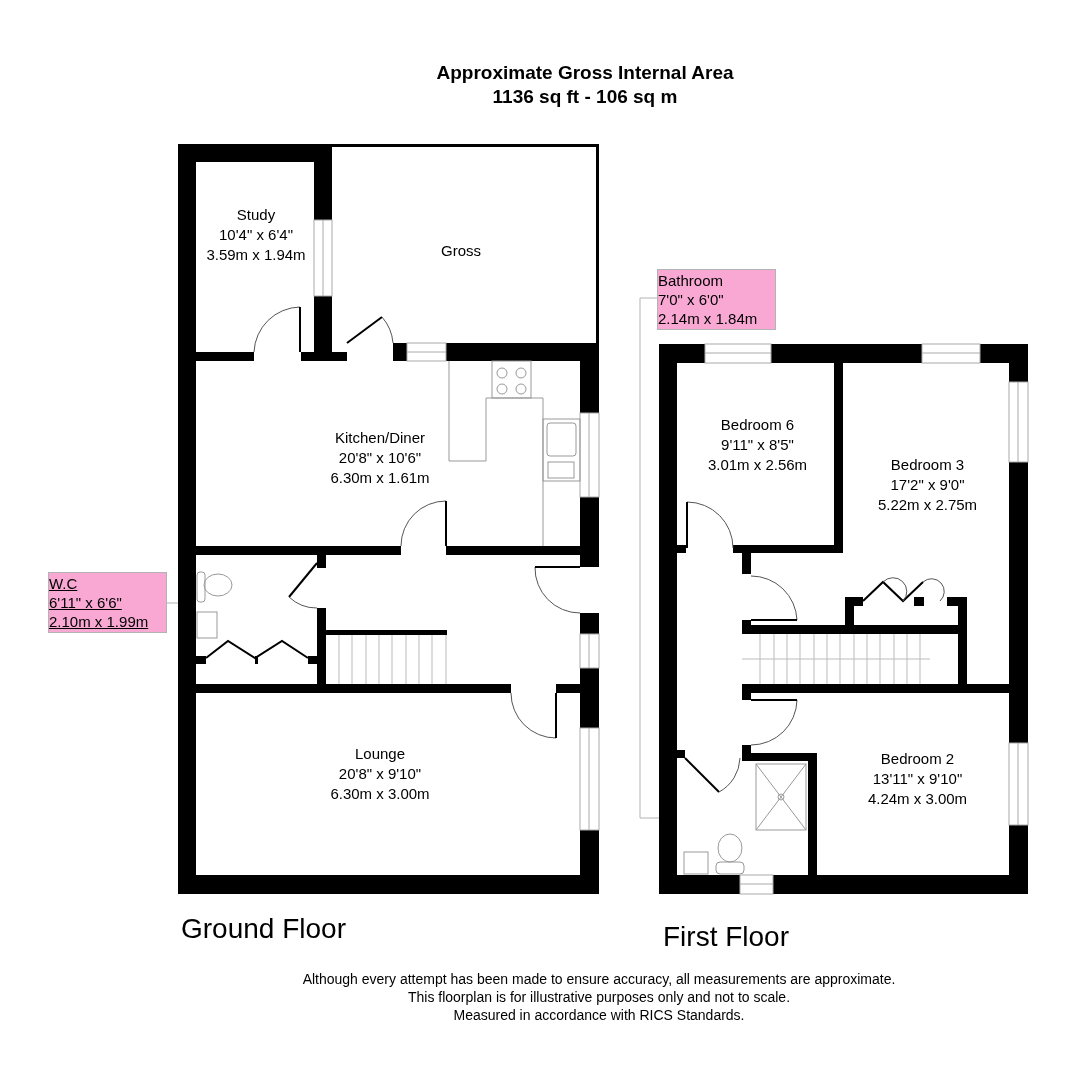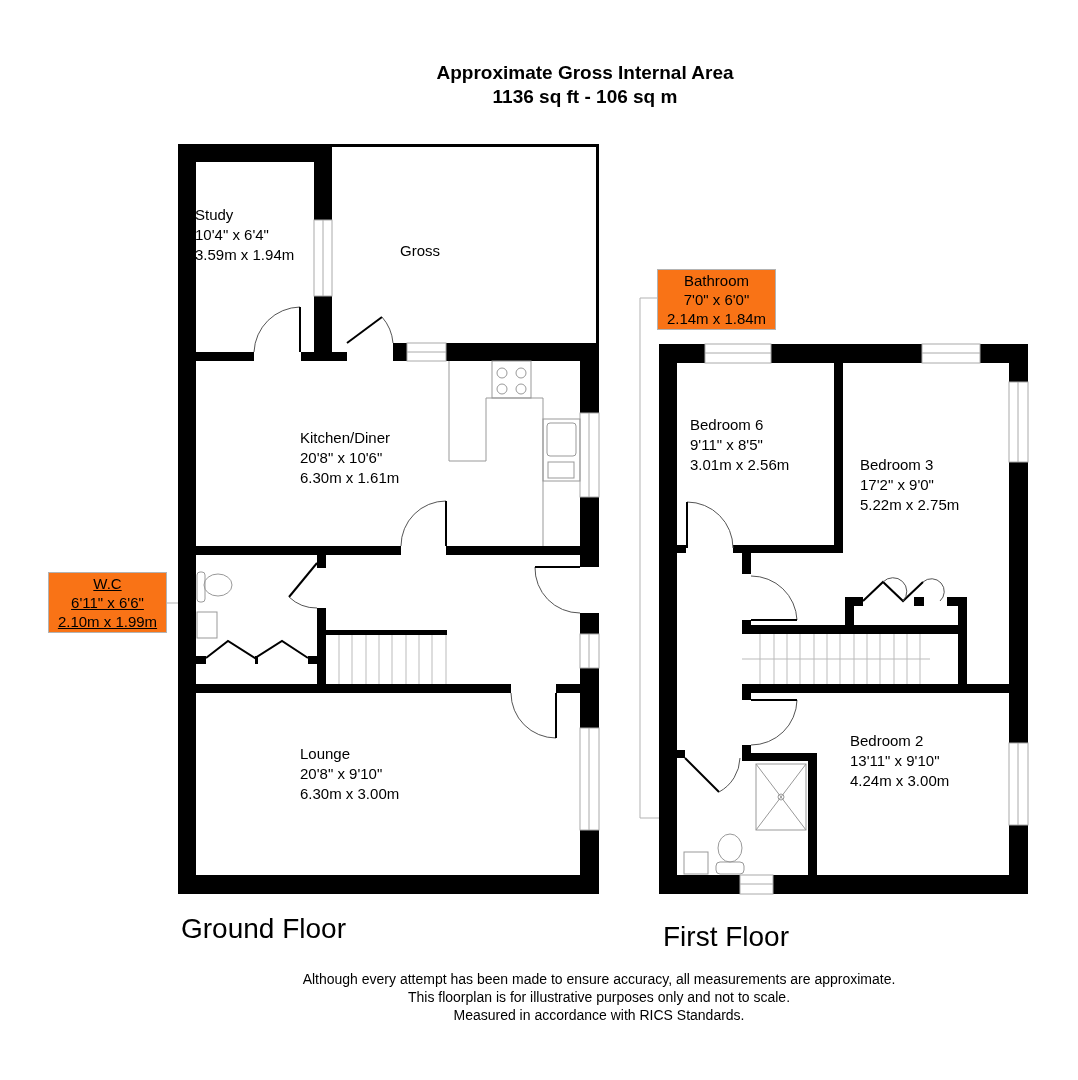--- a/index.html
+++ b/index.html
@@ -1,24 +1,24 @@
 <!DOCTYPE html>
 <html><head>
 <meta charset="utf-8">
 <style>
   html, body { margin:0; padding:0; background:#ffffff; }
   body { width:1078px; height:1080px; position:relative; overflow:hidden;
          font-family:"Liberation Sans", sans-serif; color:#000; }
   .title { position:absolute; left:0; width:1170px; top:61px; text-align:center;
            font-weight:bold; font-size:19px; line-height:24px; }
   svg.plan { position:absolute; left:0; top:0; }
-  .lbl { position:absolute; text-align:left; font-size:15px; line-height:20px; }
+  .lbl { position:absolute; text-align:center; font-size:15px; line-height:20px; }
   .lbl div { white-space:nowrap; }
-  .callout { position:absolute; border:1px solid #b3b3b3; background:#f97316;
-             text-align:center; font-size:15px; line-height:19px; padding:1px 0; }
+  .callout { position:absolute; border:1px solid #b3b3b3; background:#f9a8d4;
+             text-align:left; font-size:15px; line-height:19px; padding:1px 0; }
   .floor-label { position:absolute; font-size:28px; }
   .disclaimer { position:absolute; left:0; width:1198px; top:970px; text-align:center;
                 font-size:14px; line-height:18px; }
 </style>
 </head>
 <body>
 
 <div class="title">
   <div>Approximate Gross Internal Area</div>
   <div>1136 sq ft - 106 sq m</div>
@@ -255,21 +255,21 @@
 <div class="lbl" style="left:690px; top:415px; width:135px;">
   <div>Bedroom 6</div>
   <div>9'11" x 8'5"</div>
   <div>3.01m x 2.56m</div>
 </div>
 <div class="lbl" style="left:860px; top:455px; width:135px;">
   <div>Bedroom 3</div>
   <div>17'2" x 9'0"</div>
   <div>5.22m x 2.75m</div>
 </div>
-<div class="lbl" style="left:850px; top:731px; width:135px;">
+<div class="lbl" style="left:850px; top:749px; width:135px;">
   <div>Bedroom 2</div>
   <div>13'11" x 9'10"</div>
   <div>4.24m x 3.00m</div>
 </div>
 
 <div class="floor-label" style="left:181px; top:913px;">Ground Floor</div>
 <div class="floor-label" style="left:663px; top:921px;">First Floor</div>
 
 <div class="disclaimer">
   <div>Although every attempt has been made to ensure accuracy, all measurements are approximate.</div>

